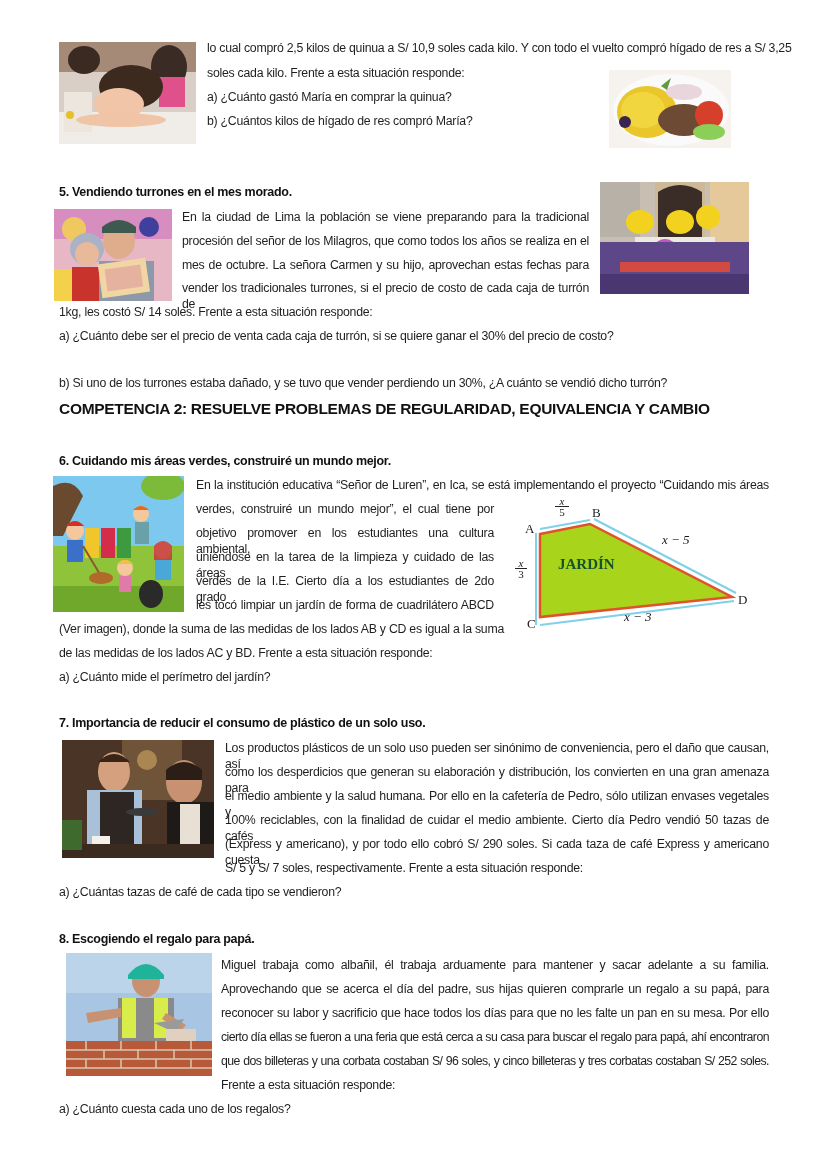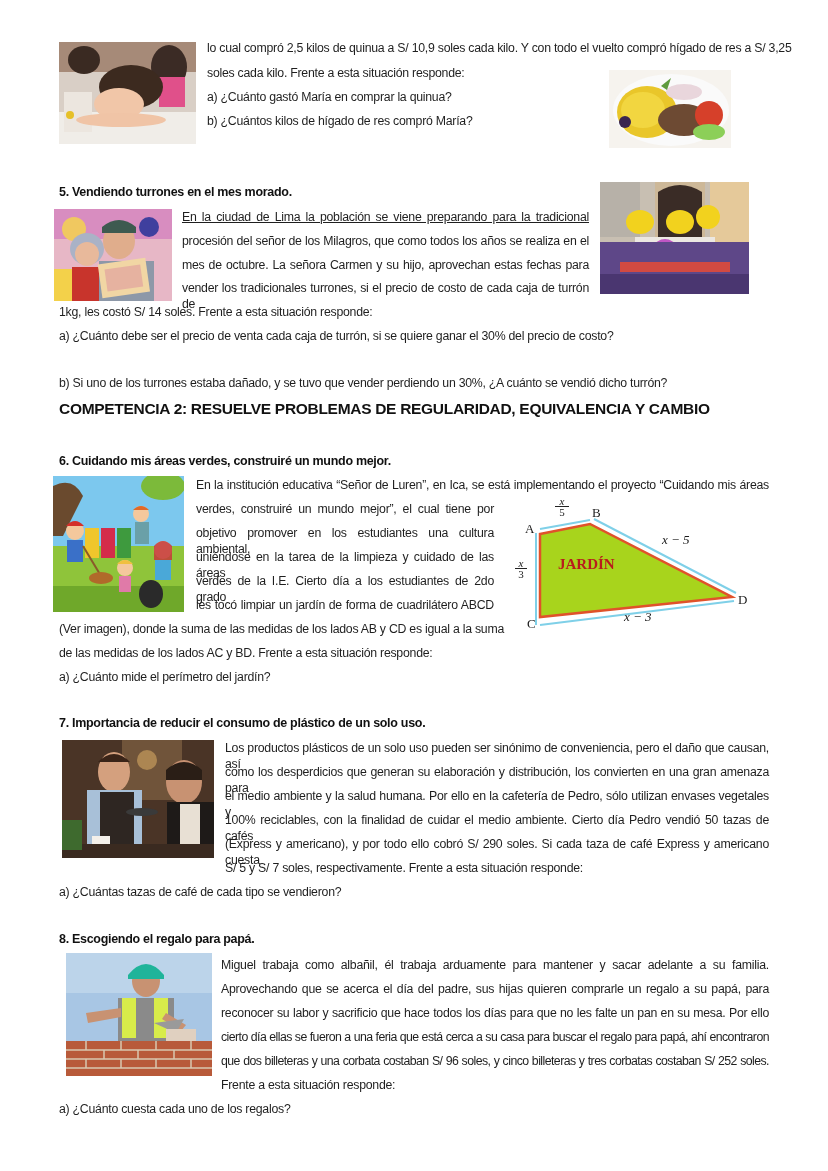--- a/index.html
+++ b/index.html
@@ -65,21 +65,21 @@
     <rect x="18" y="58" width="30" height="34" fill="#c8342c"></rect>
     <ellipse cx="65" cy="32" rx="16" ry="18" fill="#e0ad8c"></ellipse>
     <path d="M48 18 Q65 4 82 18 L82 24 L48 24 Z" fill="#3e5a50"></path>
     <rect x="45" y="52" width="55" height="40" fill="#8d98a8"></rect>
     <rect x="46" y="52" width="48" height="34" fill="#f1d6a4" transform="rotate(-8 70 70)"></rect>
     <rect x="52" y="58" width="36" height="22" fill="#e6b2a0" transform="rotate(-8 70 70)"></rect>
     <rect x="0" y="60" width="18" height="32" fill="#f3d14a"></rect>
   </svg>
 </div>
 
-<div class="line just" style="left:182px;top:209px;width:407px;text-decoration:underline;">En la ciudad de Lima la población se viene preparando para la tradicional</div>
+<div class="line just" style="left:182px;top:209px;width:407px;">En la ciudad de Lima la población se viene preparando para la tradicional</div>
 <div class="line just" style="left:182px;top:233px;width:407px;">procesión del señor de los Milagros, que como todos los años se realiza en el</div>
 <div class="line just" style="left:182px;top:257px;width:407px;">mes de octubre. La señora Carmen y su hijo, aprovechan estas fechas para</div>
 <div class="line just" style="left:182px;top:280px;width:407px;">vender los tradicionales turrones, si el precio de costo de cada caja de turrón de</div>
 <div class="line" style="left:59px;top:304px;">1kg, les costó S/ 14 soles. Frente a esta situación responde:</div>
 <div class="line" style="left:59px;top:328px;">a) ¿Cuánto debe ser el precio de venta cada caja de turrón, si se quiere ganar el 30% del precio de costo?</div>
 <div class="line" style="left:59px;top:353px;margin-top:22px;">b) Si uno de los turrones estaba dañado, y se tuvo que vender perdiendo un 30%, ¿A cuánto se vendió dicho turrón?</div>
 
 <div class="img" style="left:600px;top:182px;width:149px;height:112px;">
   <svg viewBox="0 0 149 112" preserveAspectRatio="none">
     <rect width="149" height="112" fill="#c8bfb2"></rect>
@@ -143,21 +143,21 @@
 <div class="abs" style="left:510px;top:492px;width:270px;height:140px;">
   <svg viewBox="0 0 270 140" width="270" height="140" style="position:absolute;left:0;top:0;">
 
     <line x1="26" y1="41" x2="26" y2="133" stroke="#7fd0e8" stroke-width="2"></line>
     <line x1="30" y1="37" x2="80" y2="28" stroke="#7fd0e8" stroke-width="2"></line>
     <line x1="84" y1="27" x2="226" y2="101" stroke="#7fd0e8" stroke-width="2"></line>
     <line x1="30" y1="133" x2="224" y2="109" stroke="#7fd0e8" stroke-width="2"></line>
 
     <polygon points="30,42 80,32 222,105 30,125" fill="#a8d41c" stroke="#e0522a" stroke-width="2.5"></polygon>
   </svg>
-  <div class="abs" style="left:48px;top:64px;font-family:'Liberation Serif',serif;font-weight:bold;font-size:15px;color:#b91c1c;">JARDÍN</div>
+  <div class="abs" style="left:48px;top:64px;font-family:'Liberation Serif',serif;font-weight:bold;font-size:15px;color:#14532d;">JARDÍN</div>
   <div class="abs" style="left:15px;top:29px;font-family:'Liberation Serif',serif;font-size:13px;">A</div>
   <div class="abs" style="left:82px;top:13px;font-family:'Liberation Serif',serif;font-size:13px;">B</div>
   <div class="abs" style="left:17px;top:124px;font-family:'Liberation Serif',serif;font-size:13px;">C</div>
   <div class="abs" style="left:228px;top:100px;font-family:'Liberation Serif',serif;font-size:13px;">D</div>
 
   <div class="abs" style="left:45px;top:4px;width:14px;text-align:center;font-family:'Liberation Serif',serif;font-size:11px;line-height:10px;">
     <div style="font-style:italic;border-bottom:1px solid #222;">x</div>
     <div>5</div>
   </div>
 

